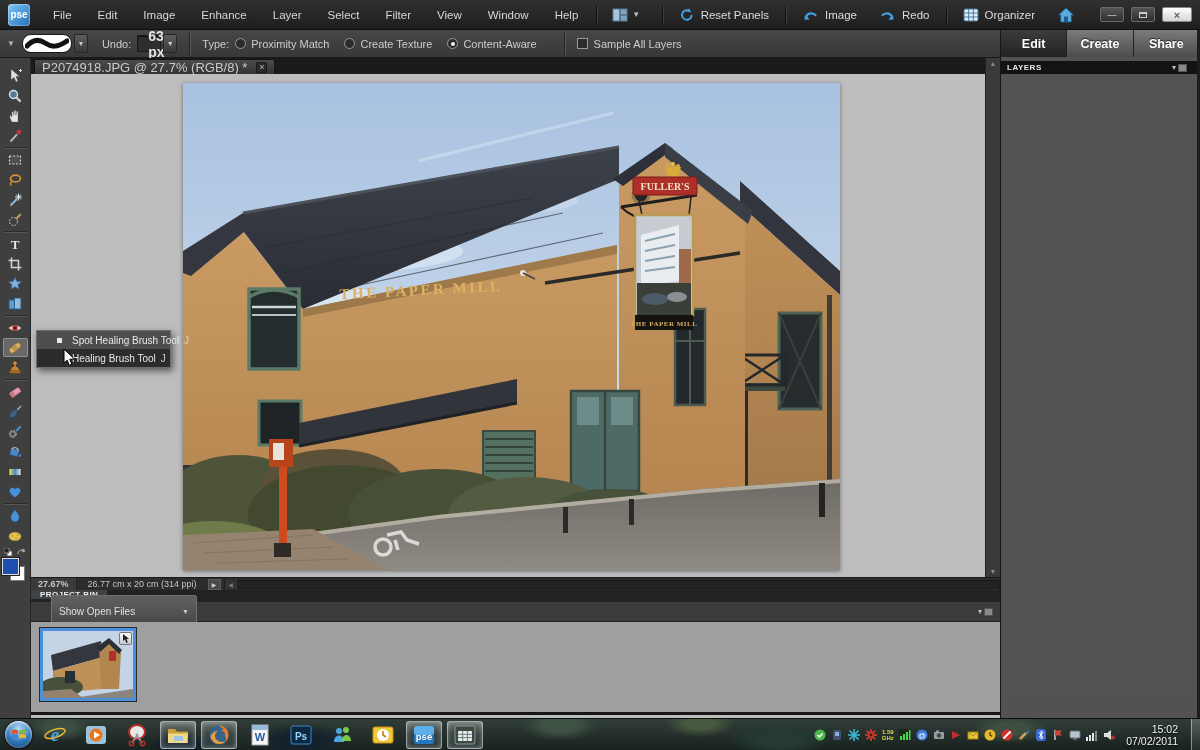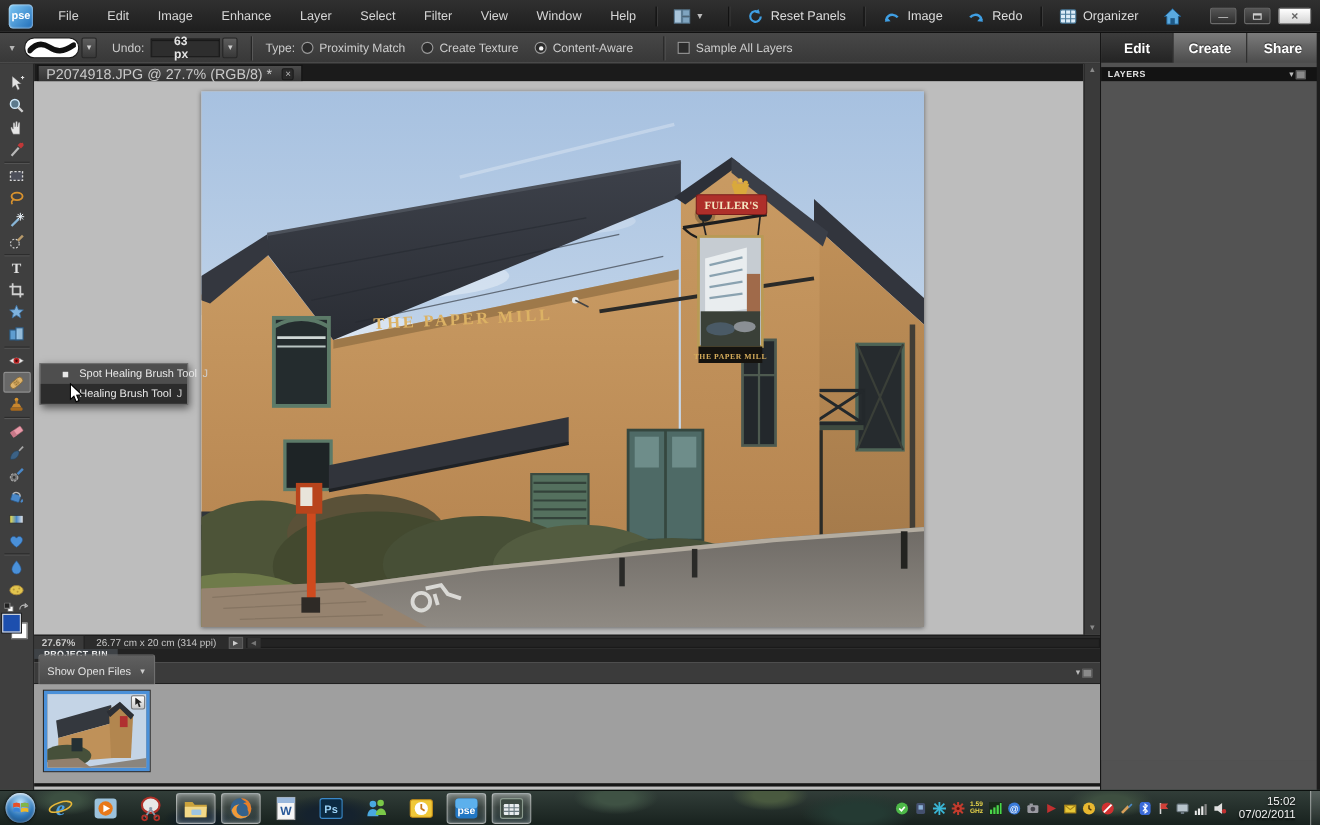--- a/index.html
+++ b/index.html
@@ -18,21 +18,21 @@
   .wc{height:15px;border:1px solid #6a6a6a;border-radius:2px;background:linear-gradient(#555,#2e2e2e);color:#ddd;display:flex;align-items:center;justify-content:center;font-size:9px;}
   .wc-min{width:24px;}.wc-rest{width:24px;}
   .wc-close{width:30px;background:linear-gradient(#ffffff,#d5d5d5);color:#666;font-weight:bold;font-size:11px;border-color:#888;}
   .rest-glyph{width:8px;height:6px;border:1px solid #ccc;border-top-width:2px;background:transparent;}
   
   #optionsbar{left:0;top:30px;width:1000px;height:28px;background:linear-gradient(#474747,#383838);border-bottom:1px solid #191919;display:flex;align-items:center;font-size:11px;color:#cccccc;}
   .ob-caret{color:#b5b5b5;font-size:8px;margin:0 7px;}
   .brush-prev{width:50px;height:19px;background:#fff;border-radius:9px;border:1px solid #181818;display:flex;align-items:center;justify-content:center;overflow:hidden;}
   .dd-btn{width:14px;height:19px;background:linear-gradient(#5e5e5e,#383838);border:1px solid #262626;color:#ccc;font-size:7px;display:flex;align-items:center;justify-content:center;margin-left:2px;border-radius:2px;}
   .ob-label{margin:0 6px 0 14px;}
-  .size-val{width:63px;height:17px;background:#2e2e2e;border:1px solid #1c1c1c;box-shadow:inset 0 1px 1px #111;color:#e4e4e4;font-weight:bold;font-size:11px;padding:0 20px;display:flex;align-items:center;}
+  .size-val{width:24px;height:17px;background:#2e2e2e;border:1px solid #1c1c1c;box-shadow:inset 0 1px 1px #111;color:#e4e4e4;font-weight:bold;font-size:14px;padding:0 10px;display:flex;align-items:center;}
   .ob-sep{width:1px;height:22px;background:#232323;box-shadow:1px 0 0 #585858;margin:0 12px;}
   .ob-item{display:flex;align-items:center;margin-right:15px;cursor:default;}
   .radio{width:11px;height:11px;border-radius:50%;border:1px solid #9a9a9a;background:#2b2b2b;margin-right:5px;position:relative;flex:none;}
   .radio.sel::after{content:"";position:absolute;left:2.5px;top:2.5px;width:4px;height:4px;border-radius:50%;background:#f4f4f4;}
   .checkbox{width:11px;height:11px;border:1px solid #9a9a9a;background:#2b2b2b;margin-right:6px;flex:none;}
   
   #tabbar{left:31px;top:58px;width:954px;height:16px;background:#1b1b1b;display:flex;align-items:flex-end;}
   .doc-tab{height:15px;background:linear-gradient(#4c4c4c,#333);border:1px solid #141414;border-bottom:none;display:flex;align-items:center;padding:0 7px;margin-left:3px;gap:9px;}
   .doc-tab-title{font-size:13px;color:#c9c9c9;white-space:nowrap;}
   .doc-tab-close{color:#bbb;font-size:9px;line-height:9px;width:11px;height:11px;background:#2a2a2a;border:1px solid #1a1a1a;display:flex;align-items:center;justify-content:center;border-radius:2px;}
@@ -51,21 +51,21 @@
   #statusbar{left:31px;top:577px;width:969px;height:13px;background:#2c2c2c;display:flex;align-items:center;font-size:9px;color:#c6c6c6;border-top:1px solid #1a1a1a;}
   .sb-zoom{font-weight:bold;padding:0 7px;height:100%;display:flex;align-items:center;background:#3a3a3a;border-right:1px solid #1e1e1e;}
   .sb-dims{padding:0 11px;white-space:nowrap;}
   .sb-btn{width:13px;height:11px;background:#4a4a4a;color:#ccc;font-size:6px;display:flex;align-items:center;justify-content:center;border:1px solid #5c5c5c;margin-right:3px;}
   .sb-track{flex:1;height:9px;background:#232323;border:1px solid #1a1a1a;display:flex;align-items:center;}
   .sb-left{width:12px;height:9px;background:#333;color:#777;font-size:6px;display:flex;align-items:center;justify-content:center;}
   
   #binhdr{left:31px;top:590px;width:969px;height:12px;background:#222;display:flex;align-items:flex-start;}
   .bin-tab{background:#3e4246;padding:0 9px;font-size:8px;font-weight:bold;color:#eee;display:flex;align-items:center;letter-spacing:.4px;}
   #binbar{left:31px;top:602px;width:969px;height:20px;background:#3b3b3b;border-bottom:1px solid #1f1f1f;display:flex;align-items:center;}
-  .bin-dd{margin-left:4px;width:106px;height:15px;background:linear-gradient(#606060,#454545);border:1px solid #6f6f6f;border-radius:2px;color:#e0e0e0;font-size:10px;display:flex;align-items:center;padding:16px 7px;}
+  .bin-dd{margin-left:20px;width:146px;height:15px;background:linear-gradient(#606060,#454545);border:1px solid #6f6f6f;border-radius:2px;color:#e0e0e0;font-size:10px;display:flex;align-items:center;padding:16px 7px;}
   .bin-dd span.car{margin-left:auto;font-size:7px;color:#ccc;}
   .panel-menu{margin-left:auto;margin-right:7px;color:#bbb;font-size:8px;display:flex;align-items:center;gap:2px;}
   .pm-box{width:9px;height:8px;background:#8a8a8a;border:1px solid #555;}
   #bincontent{left:31px;top:622px;width:969px;height:93px;background:#9f9f9f;border-bottom:3px solid #161616;}
   .thumb{position:absolute;left:9px;top:6px;width:96px;height:73px;border:3px solid #4a90d9;box-shadow:0 0 0 1px #2a2a2a;background:#888;}
   .thumb-badge{position:absolute;right:1px;top:1px;width:13px;height:13px;background:linear-gradient(#fff,#c8c8c8);border:1px solid #777;border-radius:2px;display:flex;align-items:center;justify-content:center;}
   
   #rightpanel{left:1000px;top:30px;width:200px;height:688px;background:#525252;border-left:1px solid #161616;}
   .rp-tabs{display:flex;height:27px;}
   .rp-tab{flex:1;display:flex;align-items:center;justify-content:center;font-size:12.5px;font-weight:bold;color:#fff;background:linear-gradient(#7b7b7b,#4c4c4c);border-right:1px solid #222;text-shadow:0 -1px 1px #222;}

